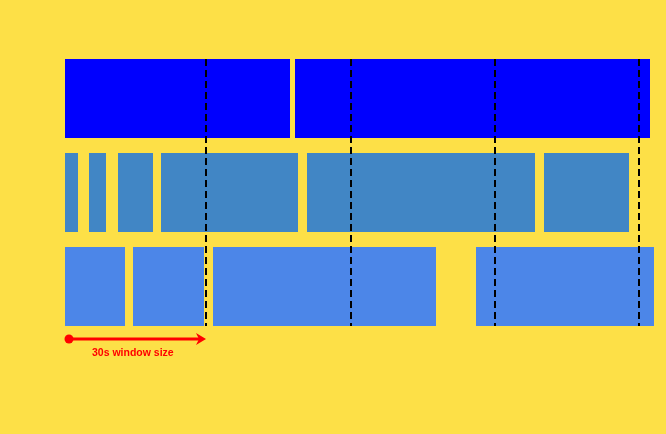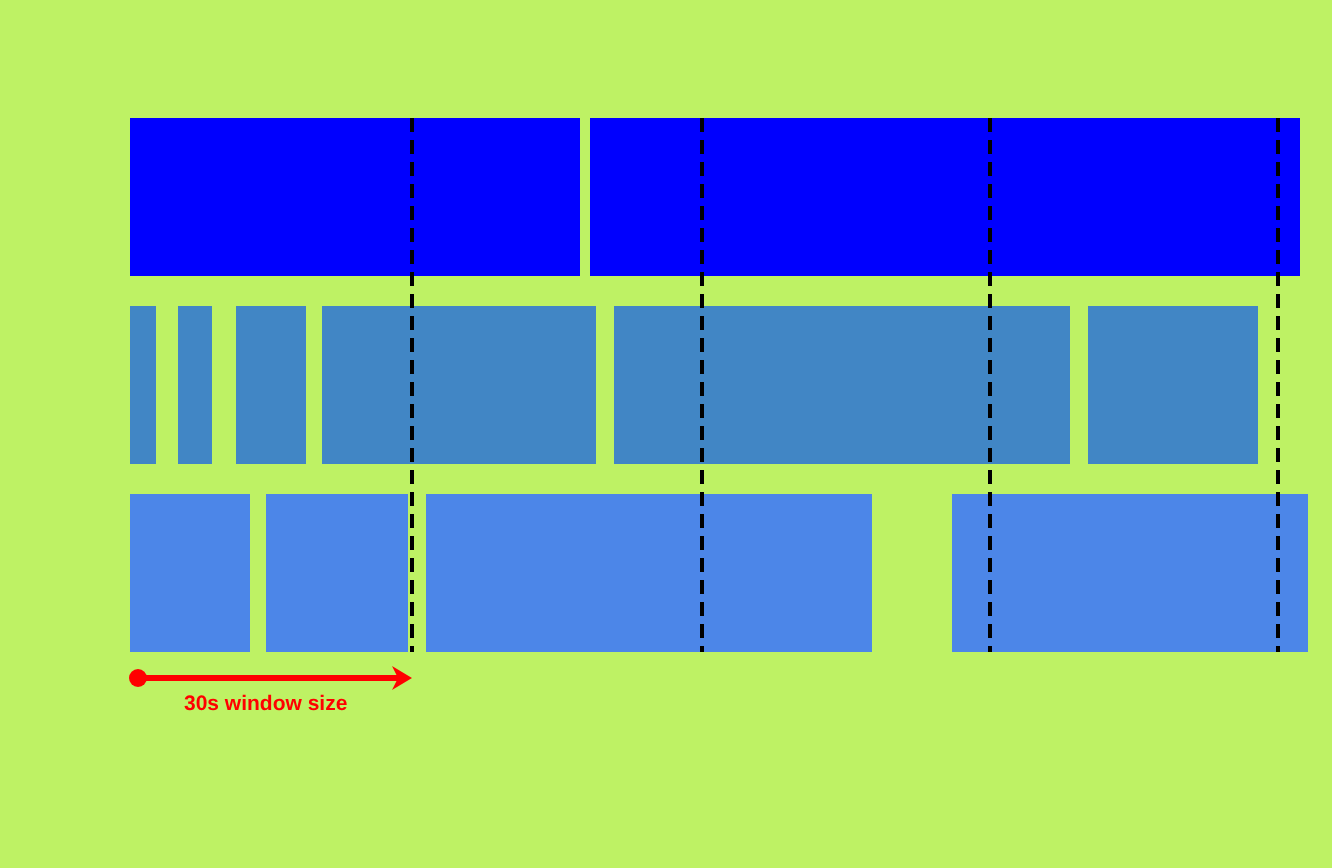--- a/index.html
+++ b/index.html
@@ -5,21 +5,21 @@
   html, body {
     margin: 0;
     padding: 0;
     background: #000000;
     font-family: "Liberation Sans", sans-serif;
   }
   .canvas {
     position: relative;
     width: 666px;
     height: 434px;
-    background: #bef264;
+    background: #fde047;
     overflow: hidden;
   }
   #chart {
     position: absolute;
     inset: 0;
   }
   .row {
     position: absolute;
     left: 0;
     width: 100%;

